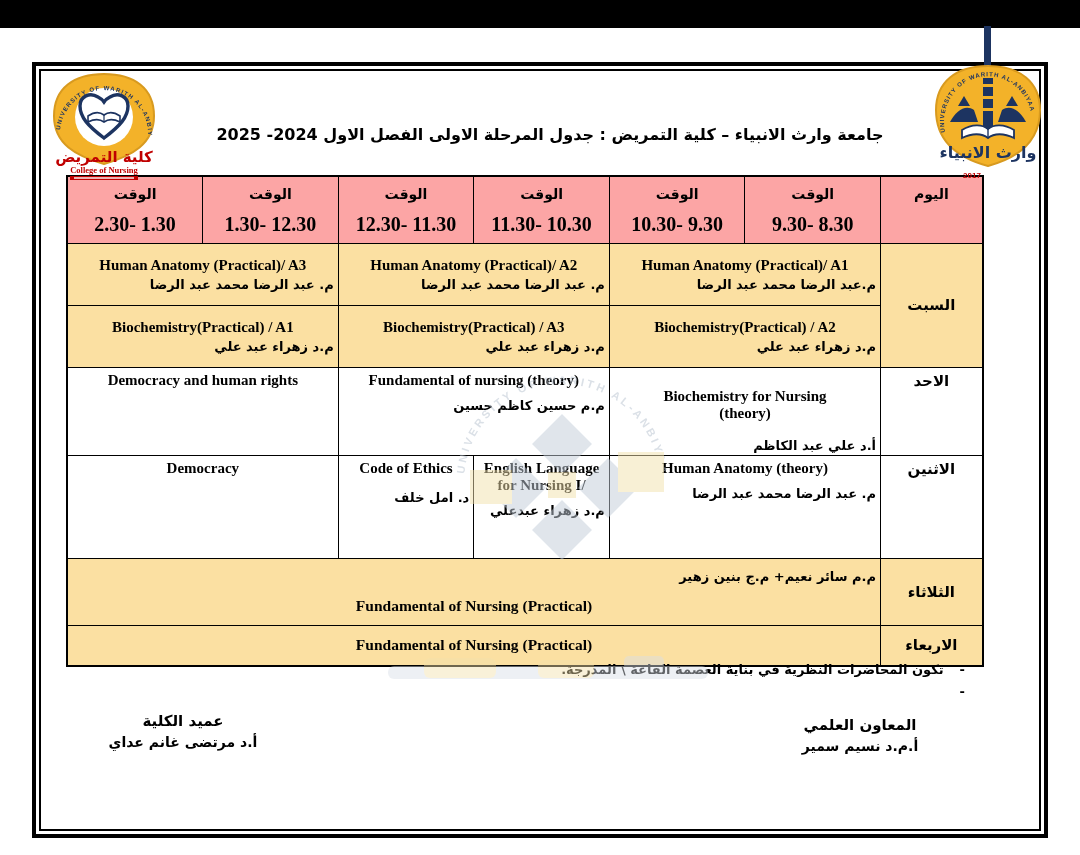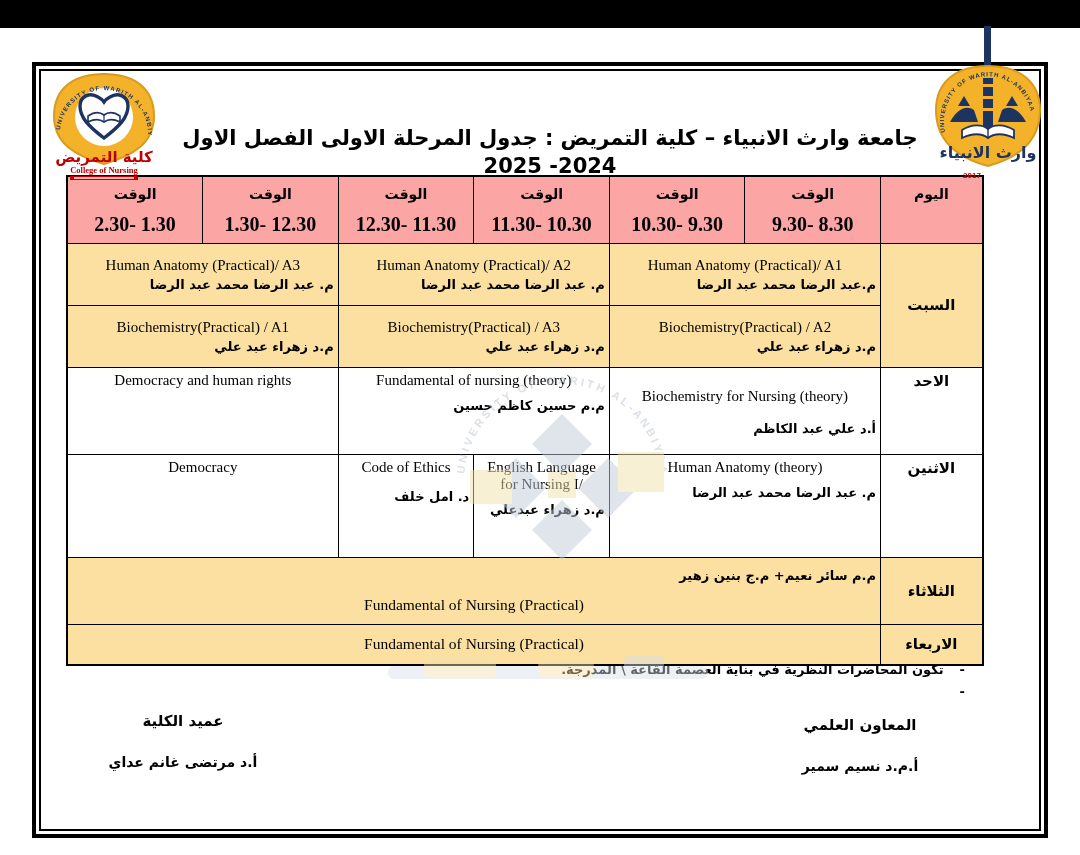--- a/index.html
+++ b/index.html
@@ -4,21 +4,21 @@
 <style>
   html,body{margin:0;padding:0;background:#ffffff;}
   .canvas{position:relative;width:1080px;height:855px;background:#ffffff;overflow:hidden;
           font-family:"DejaVu Sans",sans-serif;color:#000;}
   .top-band{position:absolute;left:0;top:0;width:1080px;height:28px;background:#000;}
   .page-frame{position:absolute;left:32px;top:62px;width:1008px;height:768px;
               border:4px solid #000;
               box-shadow: inset 0 0 0 3px #ffffff, inset 0 0 0 5px #000000;}
   
   .doc-title{position:absolute;left:150px;top:124px;width:800px;text-align:center;
-             direction:rtl;font-weight:bold;font-size:21px;line-height:1.35;z-index:3;}
+             direction:rtl;font-weight:bold;font-size:16px;line-height:1.35;z-index:3;}
   
   .logo-left{position:absolute;left:44px;top:72px;width:120px;height:110px;z-index:4;}
   .logo-right{position:absolute;left:928px;top:26px;width:120px;height:164px;z-index:4;}
   .logo-left svg,.logo-right svg{display:block;width:100%;height:100%;}
   
   table.sched{position:absolute;left:66px;top:175px;width:916px;z-index:2;
               border-collapse:collapse;table-layout:fixed;direction:rtl;
               font-weight:bold;}
   table.sched,
   table.sched th, table.sched td{border:1.6px solid #000;}
@@ -26,21 +26,21 @@
   col.c-day{width:102px;}
   col.c-time{width:135.6px;}
   th,td{padding:2px 4px;}
   .hdr th{background:#fca5a5;vertical-align:top;padding-top:9px;}
   .hdr-label{font-size:14px;}
   .hdr-time{font-size:20px;margin-top:11px;direction:ltr;unicode-bidi:isolate;
             font-family:"Liberation Serif","DejaVu Serif",serif;}
   .day-cell{font-size:15px;text-align:center;}
   .yellow{background:#FBE0A2;}
   .white{background:#ffffff;}
-  .course{font-family:"Liberation Serif","DejaVu Serif",serif;font-weight:normal;
+  .course{font-family:"Liberation Serif","DejaVu Serif",serif;font-weight:bold;
           font-size:15px;direction:ltr;unicode-bidi:isolate;display:block;text-align:center;}
   .course-narrow{max-width:215px;margin:16px auto;}
   .instructor{display:block;text-align:right;font-size:13px;font-weight:bold;direction:rtl;}
   td.slot{text-align:center;vertical-align:middle;}
   tr.v-top td{vertical-align:top;padding-top:4px;}
   .gap-sm{margin-top:3px;}
   .gap-md{margin-top:9px;}
   .gap-lg{margin-top:13px;}
   
   .watermark-center{position:absolute;left:412px;top:352px;width:300px;height:255px;
@@ -50,21 +50,21 @@
   
   .notes{position:absolute;left:520px;top:662px;width:445px;direction:rtl;z-index:3;
          font-size:13px;font-weight:bold;}
   .note-line{display:flex;direction:rtl;gap:16px;margin-bottom:7px;}
   .note-dash{flex:0 0 auto;}
   
   .sig{position:absolute;z-index:3;text-align:center;font-weight:bold;font-size:15px;
        direction:rtl;}
   .sig-right{left:765px;top:716px;width:190px;}
   .sig-left{left:88px;top:712px;width:190px;}
-  .sig .sig-name{margin-top:24px;font-size:14px;}
+  .sig .sig-name{margin-top:4px;font-size:14px;}
 </style>
 </head>
 <body>
 
 <div class="canvas">
 
   <div class="top-band"></div>
   <div class="page-frame"></div>
 
   <div class="logo-left">

